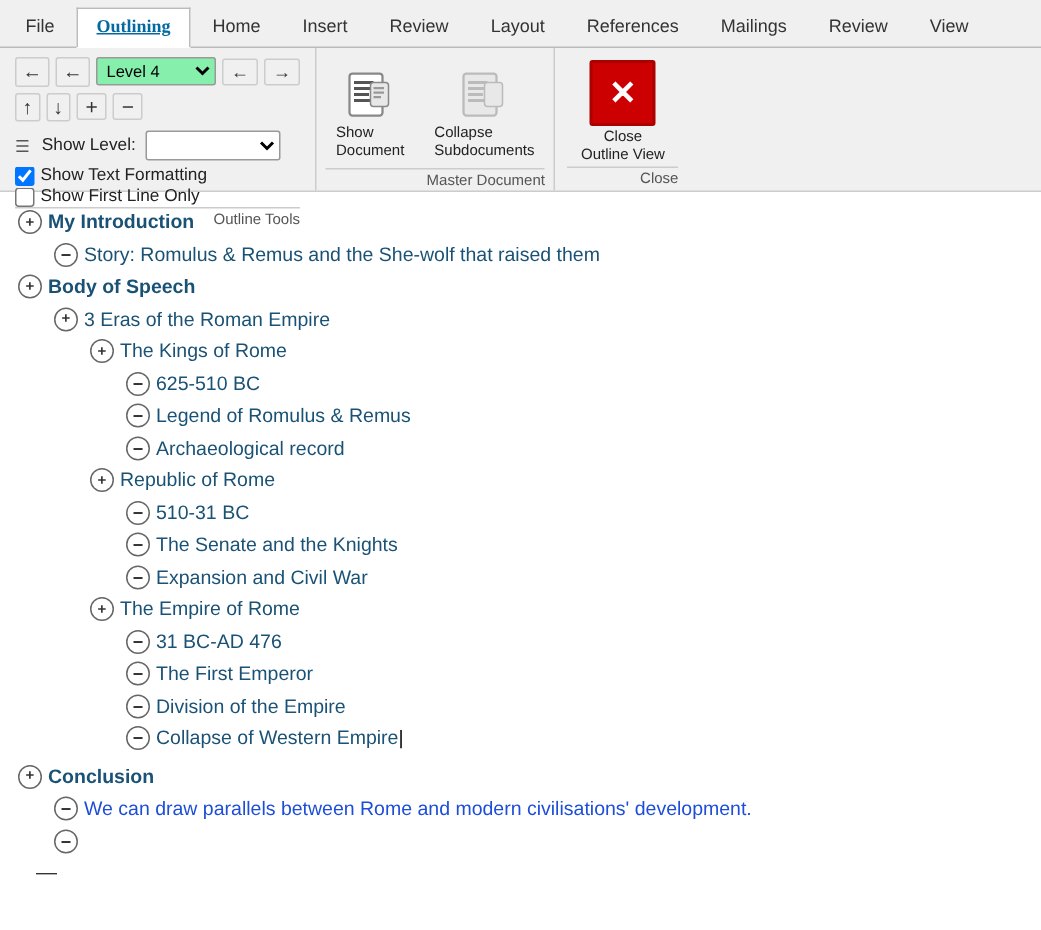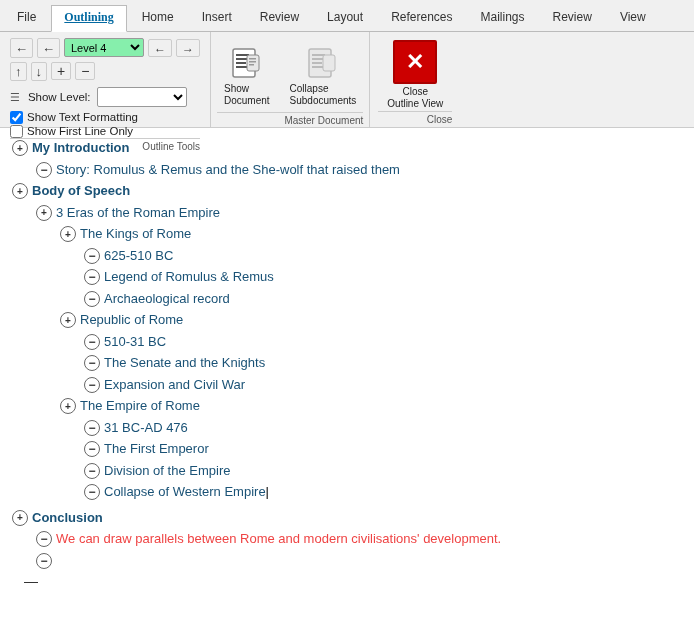--- a/index.html
+++ b/index.html
@@ -275,21 +275,21 @@
     }
     .tree-text.italic {
       color: #1a5276;
     }
     .indent1 { margin-left: 0px; }
     .indent2 { margin-left: 24px; }
     .indent3 { margin-left: 48px; }
     .indent4 { margin-left: 72px; }
 
     .conclusion-text {
-      color: #ef4444;
+      color: #1d4ed8;
       font-size: 13px;
       max-width: 560px;
     }
     .cursor-line::after {
       content: '|';
       font-weight: normal;
       color: #000;
     }
 
     

